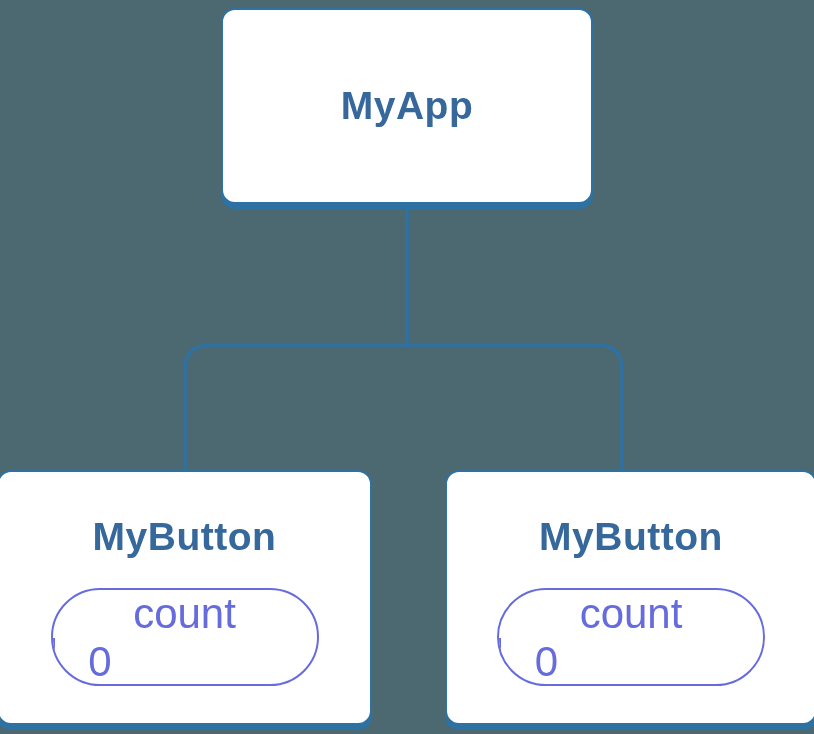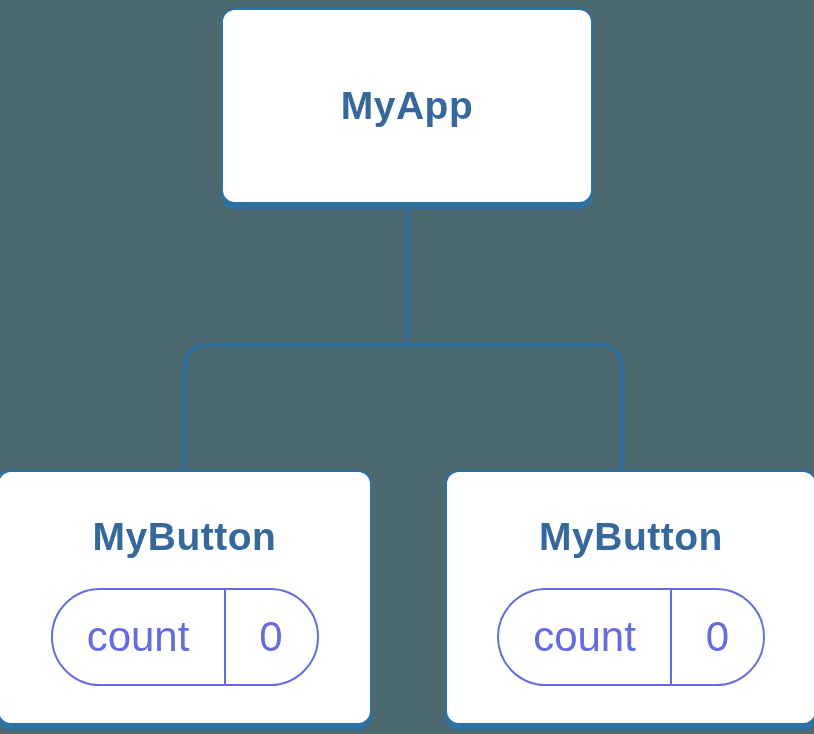--- a/index.html
+++ b/index.html
@@ -67,20 +67,21 @@
   .pill {
     margin-top: 28px;
     width: 268px;
     height: 98px;
     border: 2.5px solid var(--pill);
     border-radius: 60px;
     display: flex;
     align-items: stretch;
     overflow: hidden;
     background: var(--card-bg);
+    flex-direction: column;
   }
   .pill-key {
     flex: 1;
     display: flex;
     align-items: center;
     justify-content: center;
     color: var(--pill);
     font-size: 42px;
     font-weight: 400;
   }

